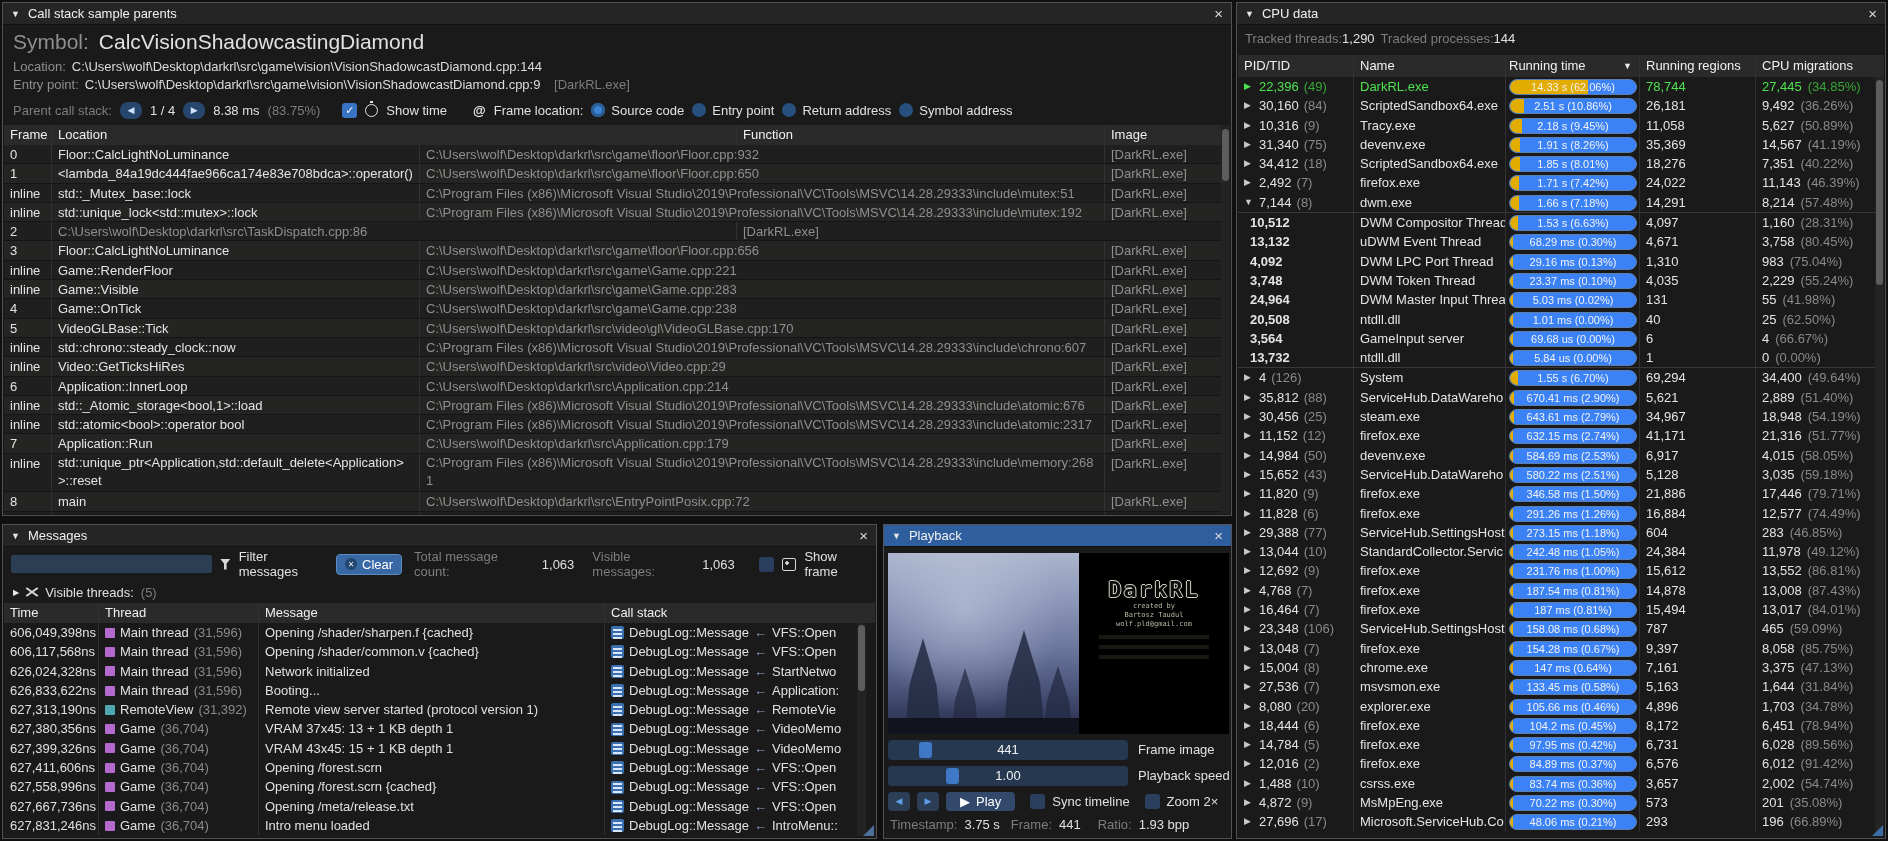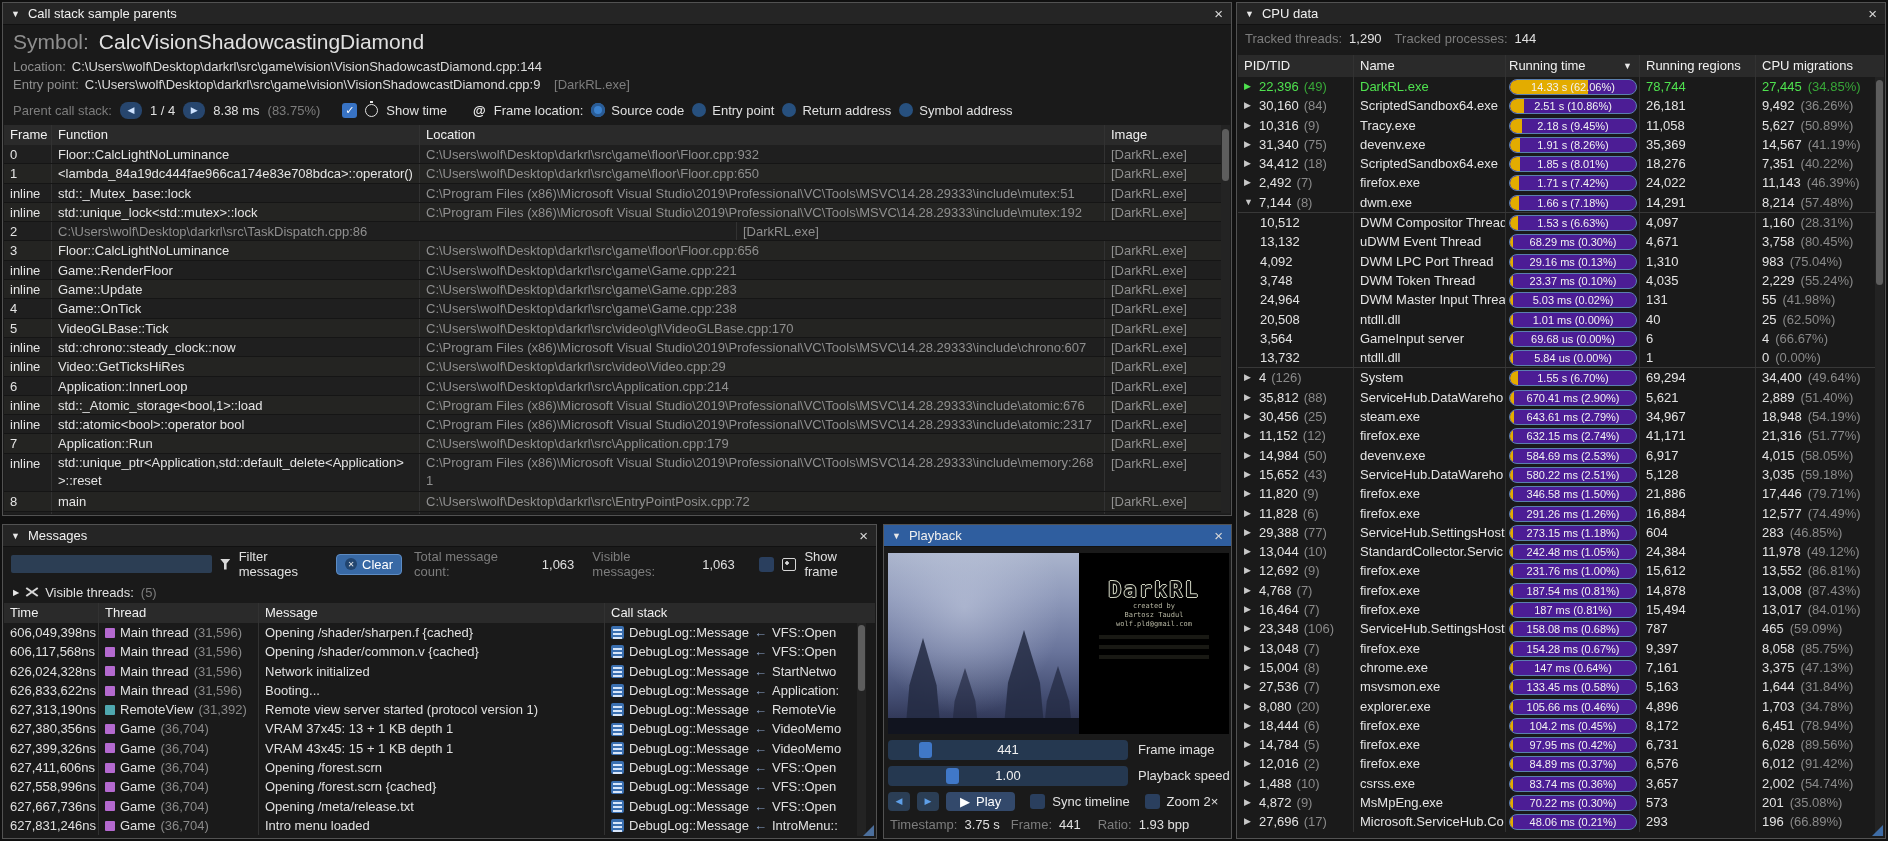--- a/index.html
+++ b/index.html
@@ -99,36 +99,36 @@
   .slider-handle{position:absolute;top:2px;width:13px;height:16px;background:#4078c8;border-radius:3px;cursor:pointer;}
   .slider-value{position:absolute;inset:0;text-align:center;line-height:20px;color:#f0f0f0;}
   .pb-buttons{position:absolute;left:4px;top:266px;height:20px;display:flex;align-items:center;gap:7px;}
   .pb-small{width:22px;height:19px;background:#2b3e55;border-radius:4px;color:#5e9fe8;font-size:9px;
             display:flex;align-items:center;justify-content:center;cursor:pointer;}
   .pb-play{height:19px;background:#33496b;border-radius:4px;color:#fff;display:flex;align-items:center;
            gap:6px;padding:0 14px;cursor:pointer;}
   .pb-status{position:absolute;left:6px;top:292px;display:flex;gap:7px;align-items:center;}
   
   #panel-cpu{left:1236px;top:2px;width:650px;height:837px;}
-  .cpu-info{position:absolute;left:8px;top:28px;display:flex;gap:7px;}
+  .cpu-info{position:absolute;left:8px;top:28px;display:flex;gap:0;}
   .cpu-table-head{position:absolute;left:1px;top:52px;right:1px;height:22px;background:#2a2a2a;display:flex;color:#f0f0f0;}
   .cpu-table-head .cell{line-height:22px;}
   #cpu-body{position:absolute;left:1px;top:74px;right:1px;bottom:1px;overflow:hidden;}
   .cpu-row{display:flex;height:19.3px;}
   .cpu-row .cell{line-height:19.3px;color:#e4e4e4;}
   .cpu-row.cfirst{border-top:1px solid #383838;} .cpu-row.clast{border-bottom:1px solid #383838;}
   .p-pid{width:116px;flex:none;display:flex;align-items:center;gap:5px;}
   .exp{width:10px;font-size:9px;color:#c8c8c8;flex:none;}
-  .cpu-row.child .p-pid{padding-left:22px;}
+  .cpu-row.child .p-pid{padding-left:12px;font-weight:bold;}
   .p-name{width:152px;flex:none;}
   .p-time{width:134px;flex:none;padding:0 3px;}
   .p-reg{width:116px;flex:none;}
   .p-mig{width:118px;flex:none;display:flex;gap:6px;border-right:none;}
   .pill{position:relative;margin-top:2px;width:126px;height:14px;border:1px solid #5b7fae;border-radius:9px;
-        background:#4c1d95;overflow:hidden;}
+        background:#3b82f6;overflow:hidden;}
   .pill-fill{position:absolute;left:0;top:0;bottom:0;background:#e3ac00;border-radius:8px 0 0 8px;}
   .pill-text{position:absolute;inset:0;text-align:center;font-size:11px;line-height:14px;color:#f2f2f2;}
   .cpu-row.green .pidv,.cpu-row.green .p-name,.cpu-row.green .p-reg,.cpu-row.green .migv,.cpu-row.green .exp{color:#4fe24f;}
   .cpu-row.green .dim2{color:#38a738;}
   .sort-arrow{font-size:9px;color:#e8e8e8;margin-left:auto;padding-right:4px;}
   .grip{position:absolute;right:2px;bottom:2px;width:0;height:0;cursor:nwse-resize;
         border-left:11px solid transparent;border-bottom:11px solid #3e6ca5;}
 </style>
 </head>
 <body>
@@ -177,22 +177,22 @@
         <span class="radio-circle"></span>
         <span>Return address</span>
       </span>
       <span class="radio">
         <span class="radio-circle"></span>
         <span>Symbol address</span>
       </span>
     </div>
     <div class="cs-table-head">
       <div class="cell c-frame">Frame</div>
+      <div class="cell c-loc" style="color:#f0f0f0 !important;">Location</div>
       <div class="cell c-func">Function</div>
-      <div class="cell c-loc" style="color:#f0f0f0 !important;">Location</div>
       <div class="cell c-img" style="color:#f0f0f0 !important;">Image</div>
     </div>
     <div id="cs-body">
         <div class="cs-row">
           <div class="cell c-frame">0</div>
           <div class="cell c-func">Floor::CalcLightNoLuminance</div>
           <div class="cell c-loc">C:\Users\wolf\Desktop\darkrl\src\game\floor\Floor.cpp:932</div>
           <div class="cell c-img">[DarkRL.exe]</div>
         </div>
         <div class="cs-row">
@@ -225,21 +225,21 @@
           <div class="cell c-img">[DarkRL.exe]</div>
         </div>
         <div class="cs-row">
           <div class="cell c-frame dim">inline</div>
           <div class="cell c-func">Game::RenderFloor</div>
           <div class="cell c-loc">C:\Users\wolf\Desktop\darkrl\src\game\Game.cpp:221</div>
           <div class="cell c-img">[DarkRL.exe]</div>
         </div>
         <div class="cs-row">
           <div class="cell c-frame dim">inline</div>
-          <div class="cell c-func">Game::Update</div>
+          <div class="cell c-func">Game::Visible</div>
           <div class="cell c-loc">C:\Users\wolf\Desktop\darkrl\src\game\Game.cpp:283</div>
           <div class="cell c-img">[DarkRL.exe]</div>
         </div>
         <div class="cs-row">
           <div class="cell c-frame">4</div>
           <div class="cell c-func">Game::OnTick</div>
           <div class="cell c-loc">C:\Users\wolf\Desktop\darkrl\src\game\Game.cpp:238</div>
           <div class="cell c-img">[DarkRL.exe]</div>
         </div>
         <div class="cs-row">

